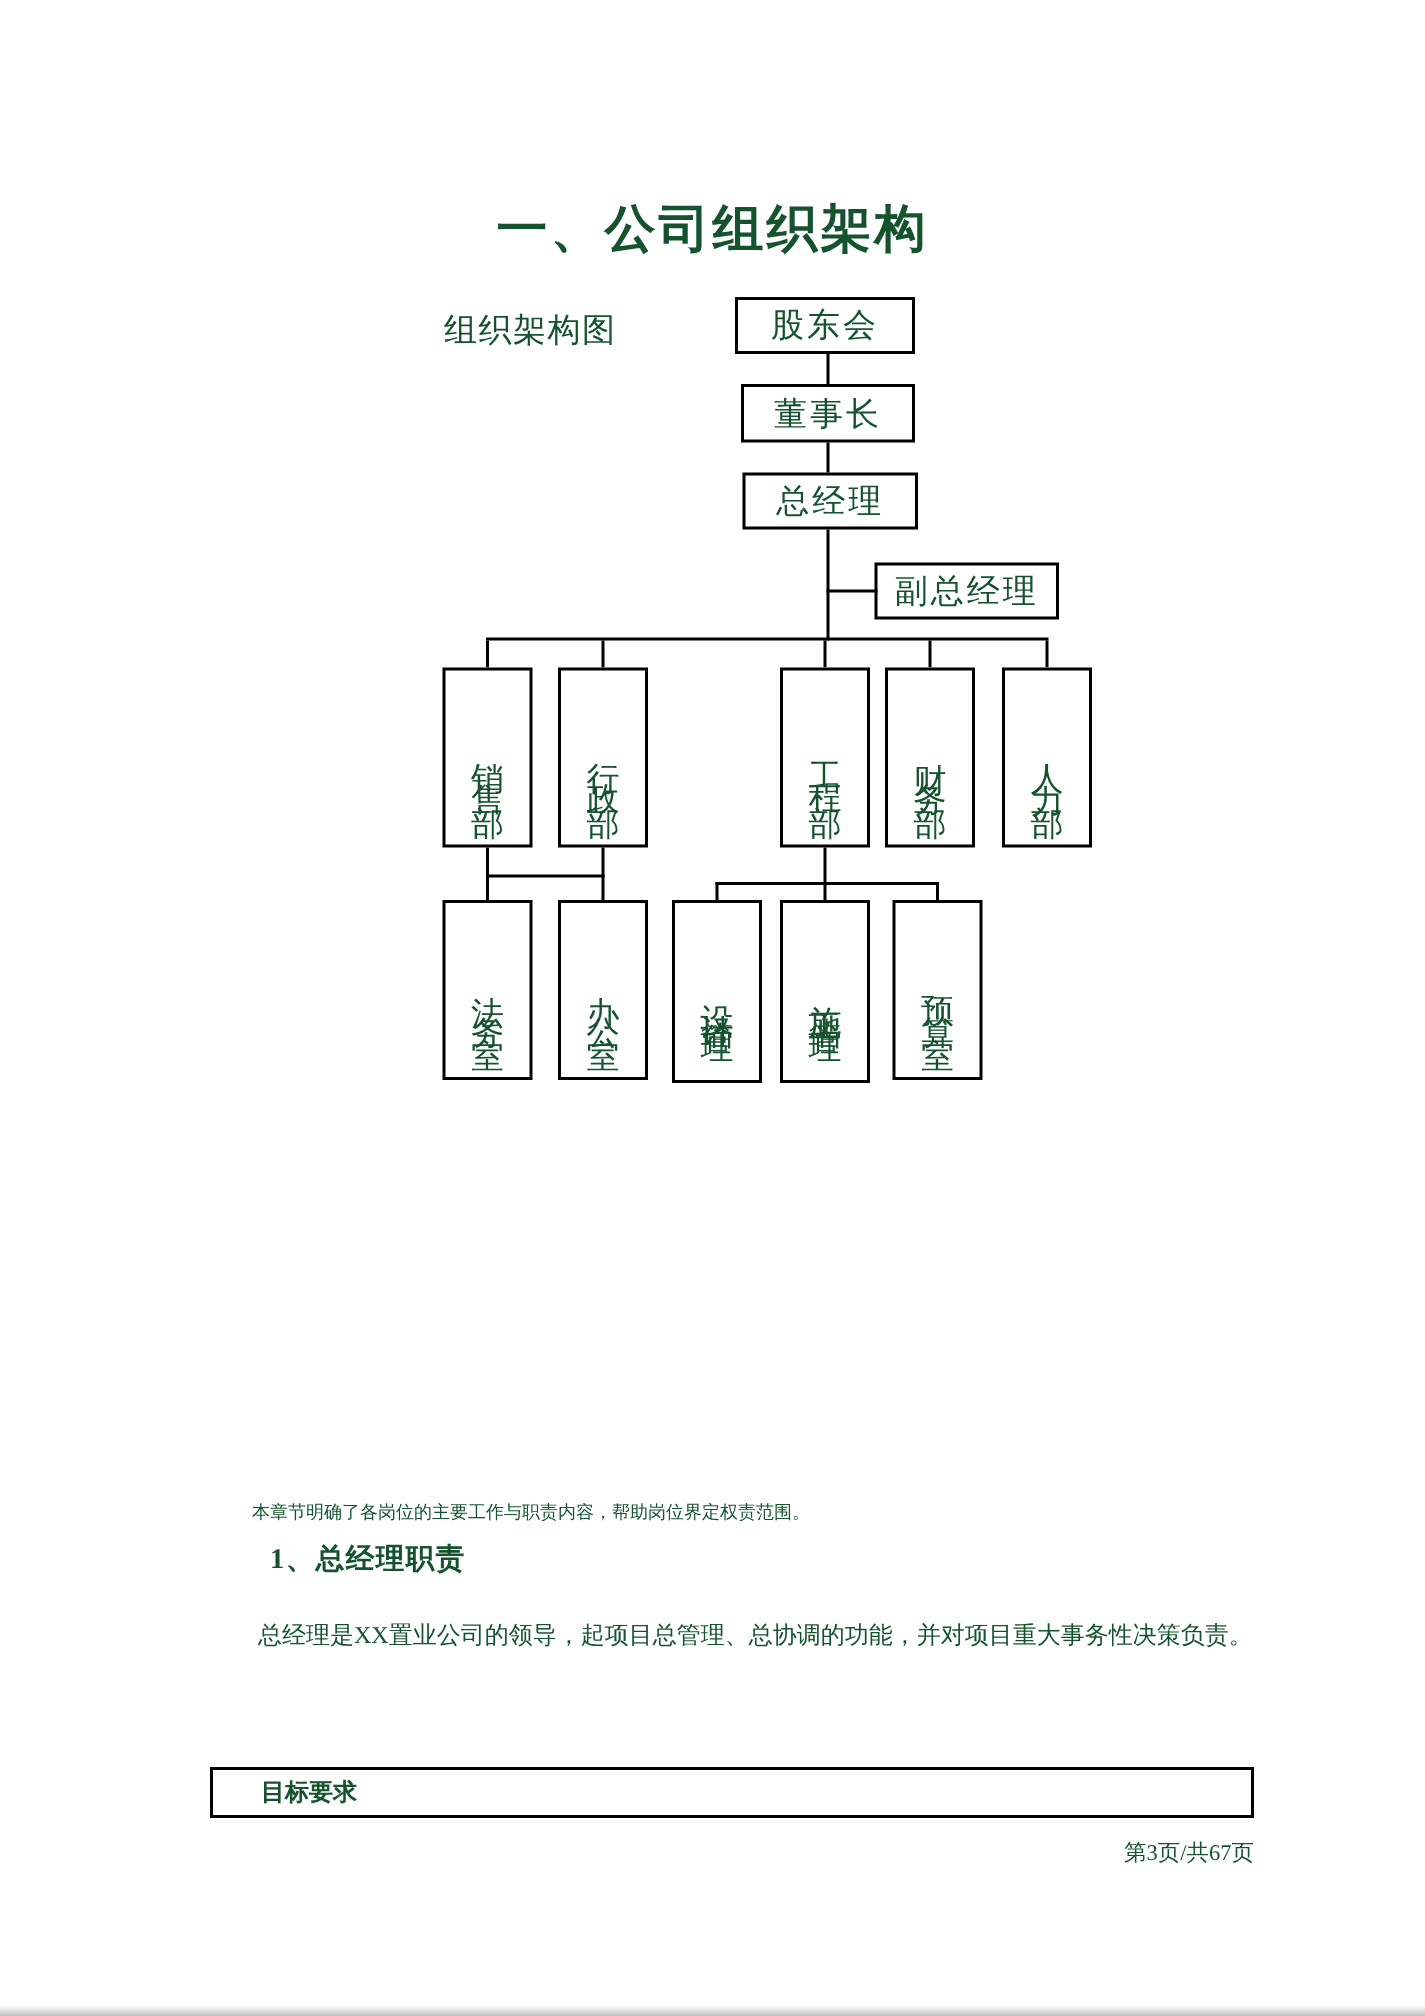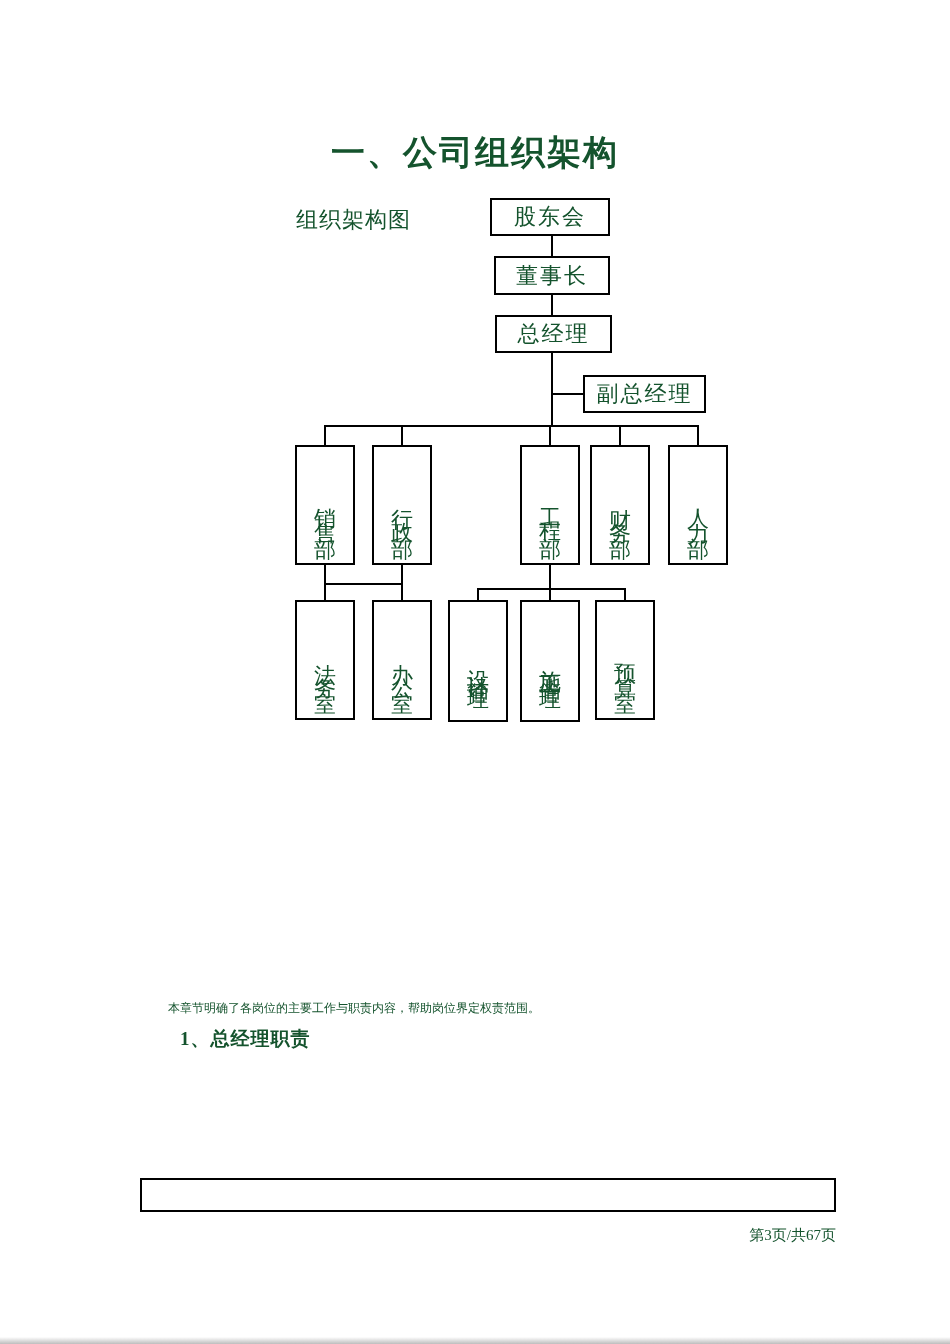--- a/index.html
+++ b/index.html
@@ -121,21 +121,23 @@
       <span>预算室</span>
     </div>
 
   </div>
 
 
   <p class="intro">本章节明确了各岗位的主要工作与职责内容，帮助岗位界定权责范围。</p>
 
   <h2 class="sub-heading">1、总经理职责</h2>
 
+  <p class="sub-body">总经理是XX置业公司的领导，起项目总管理、总协调的功能，并对项目重大事务性决策负责。</p>
 
   <div class="resp-table">
+    <div class="c2">目标要求</div>
   </div>
 
   <div class="page-footer">第3页/共67页</div>
 
   <div class="page-edge"></div>
 
 </div>
 
 </body></html>

